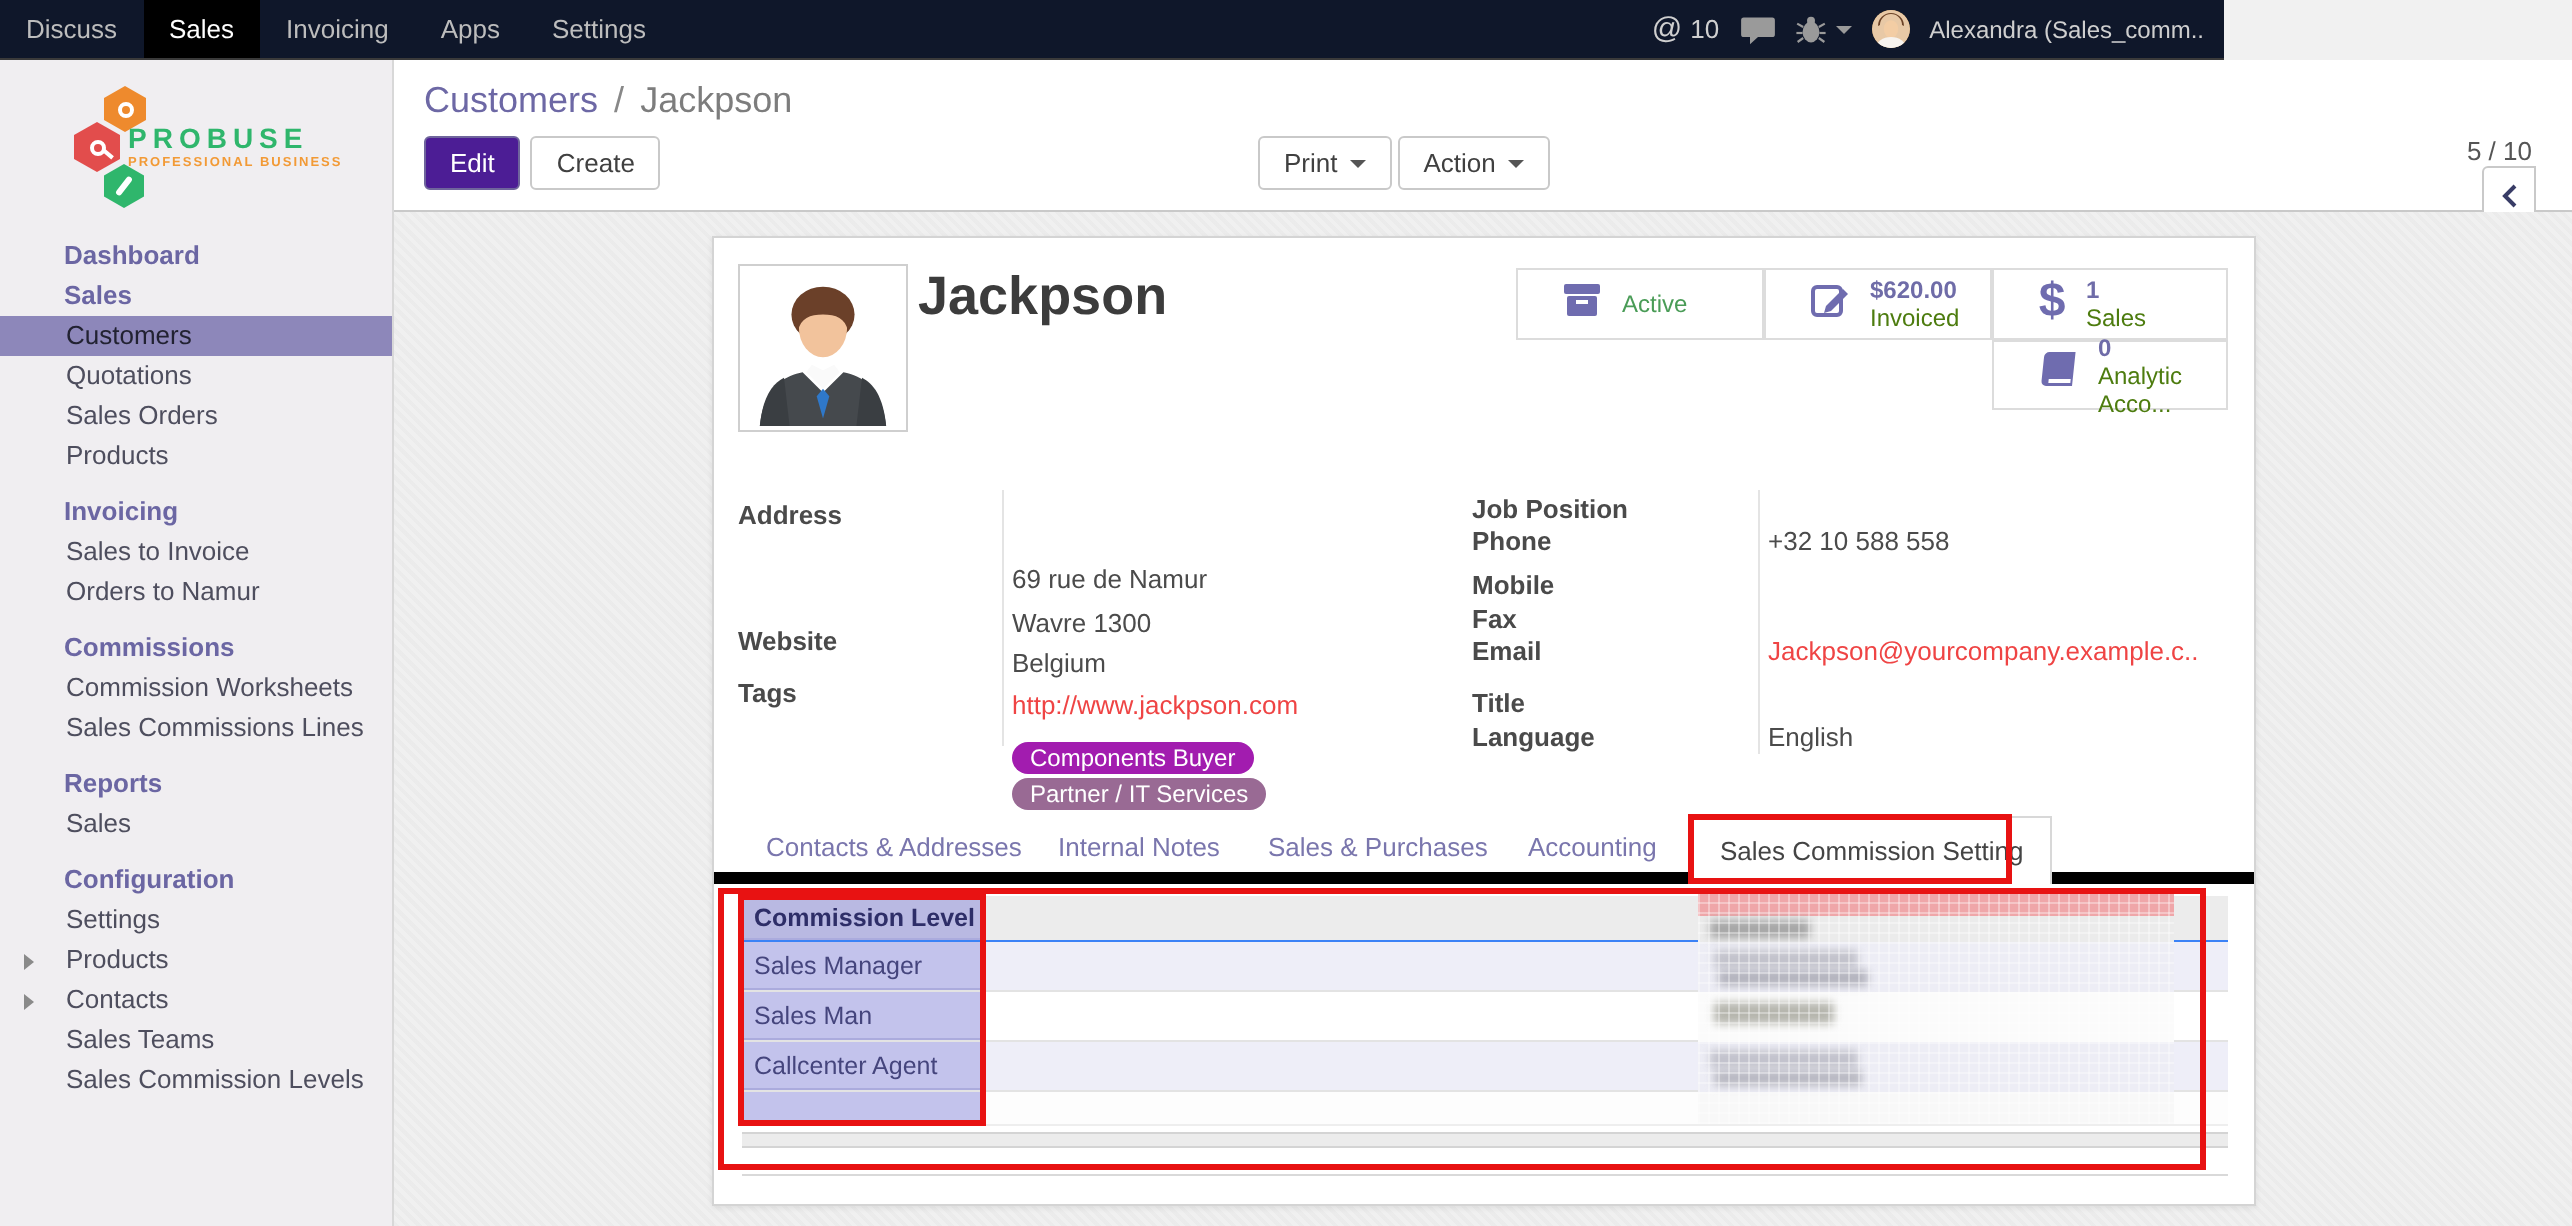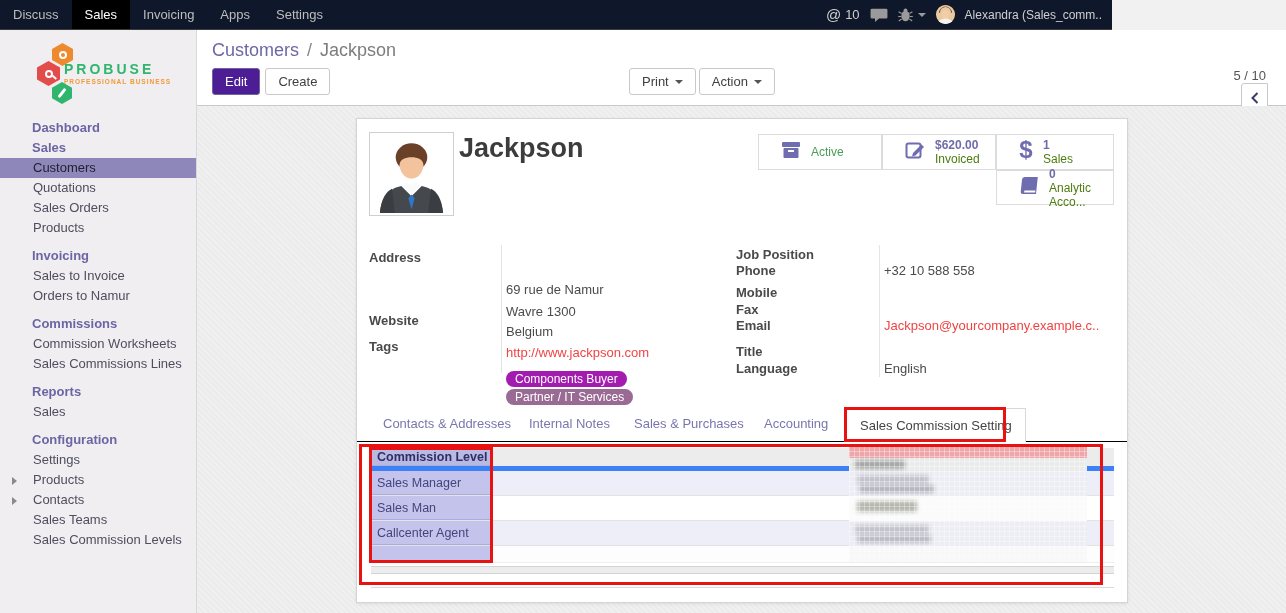--- a/index.html
+++ b/index.html
@@ -104,31 +104,31 @@
   .fg-right .fval { left:148px; }
   .vsep { position:absolute; top:0; width:1px; background:#e4e4e4; }
   .link { color:#ef4444; cursor:pointer; }
   .tagpill { display:inline-block; color:#fff; font-size:12px; line-height:16px; padding:0 9px;
              border-radius:9px; margin-bottom:2px; cursor:pointer; }
   .tag-blue { background:#a21caf; }
   .tag-mauve { background:#996a94; }
 
   
   .tabs { position:absolute; left:0; top:289px; width:770px; height:34px;
-          border-bottom:1px solid #000000; font-size:13px; }
+          border-bottom:6px solid #000000; font-size:13px; }
   .tab { position:absolute; top:8px; color:#7a76ad; cursor:pointer; white-space:nowrap; }
   .tab.active { top:0; height:34px; line-height:33px; color:#444; background:#fff;
                 border:1px solid #d8d8d8; border-bottom:none; padding:0 13px; font-weight:normal; }
   .t0 { left:26px; }  .t1 { left:172px; }  .t2 { left:277px; }  .t3 { left:407px; }
   .t4 { left:489px; }
 
   
   .ctable { position:absolute; left:14px; top:329px; width:743px; font-size:12.5px; }
   .trow { position:absolute; left:0; width:743px; border-bottom:1px solid #e3e3e3; }
-  .trow.head  { top:0;     height:23px; background:#ececec; border-bottom:5px solid #3b82f6; }
+  .trow.head  { top:0;     height:23px; background:#ececec; border-bottom:1px solid #3b82f6; }
   .trow.r1 { top:23px;  height:25px; background:#eeeef8; }
   .trow.r2 { top:48px;  height:25px; background:#ffffff; }
   .trow.r3 { top:73px;  height:25px; background:#eeeef8; }
   .trow.r4 { top:98px;  height:17px; background:#fdfdfd; border-bottom:1px solid #eee; }
   .fcell { position:absolute; left:0; top:0; bottom:0; width:122px; background:#c3c3ec;
            border-bottom:1px solid #ababdd; padding:0 0 0 6px; color:#45457d;
            display:flex; align-items:center; }
   .trow.head .fcell { background:#b9b9e2; font-weight:bold; color:#2e2e68; }
 
   

